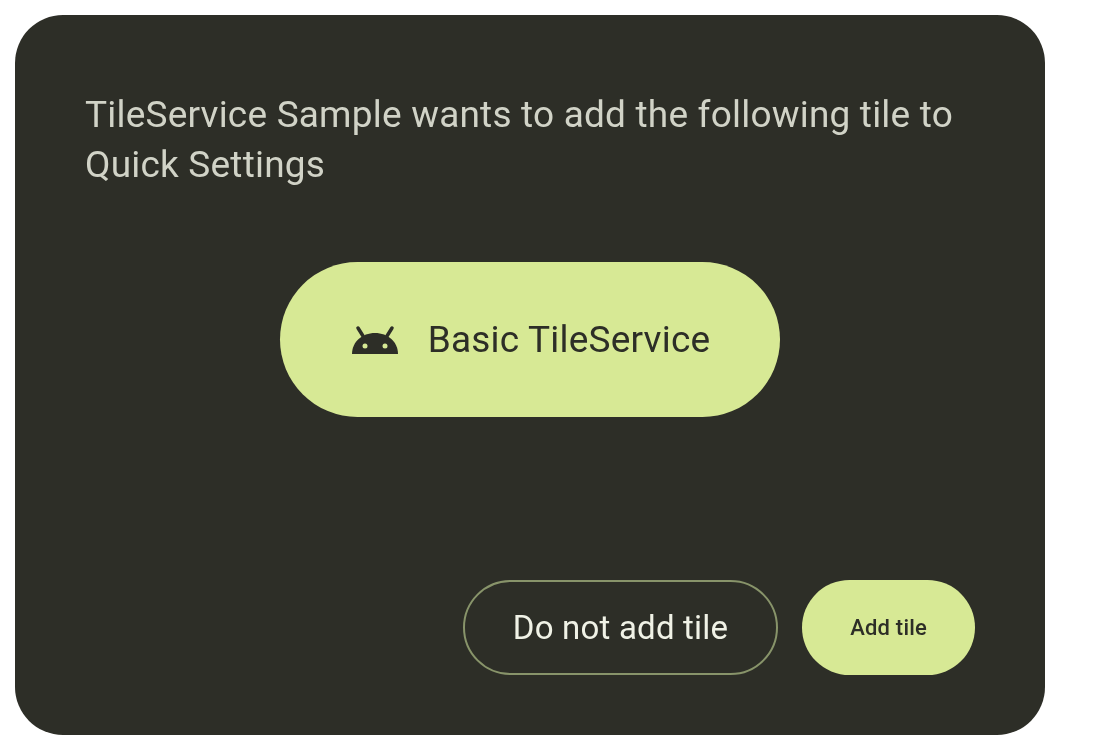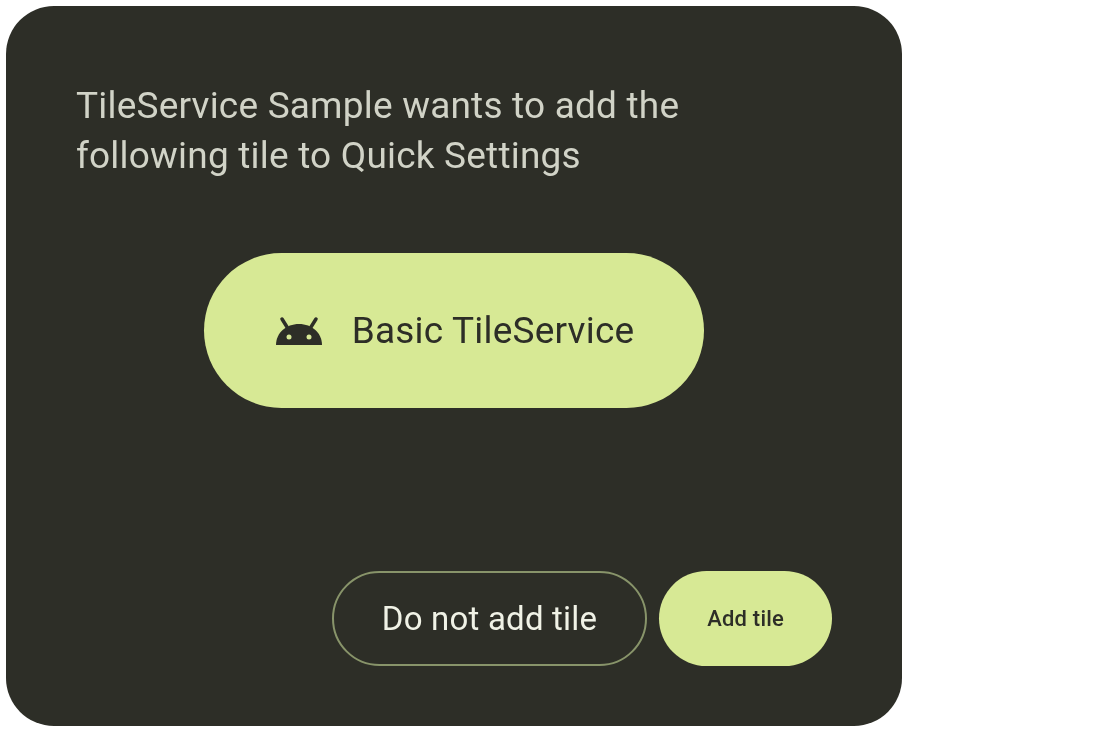--- a/index.html
+++ b/index.html
@@ -15,23 +15,23 @@
       height: 750px;
       display: flex;
       align-items: flex-start;
       justify-content: flex-start;
       padding: 0;
     }
     
     .dialog {
       background: #2d2e27;
       border-radius: 48px;
-      width: 896px;
+      width: 1030px;
       height: 720px;
-      margin: 6px;
+      margin: 15px;
       padding: 75px 70px 50px 70px;
       display: flex;
       flex-direction: column;
     }
     
     .dialog-message {
       color: #d1d3c7;
       font-size: 37px;
       line-height: 1.35;
       font-weight: 400;
@@ -65,21 +65,21 @@
     .tile-label {
       color: #2d2e27;
       font-size: 37px;
       font-weight: 400;
       letter-spacing: 0.2px;
     }
     
     .button-row {
       display: flex;
       justify-content: flex-end;
-      gap: 12px;
+      gap: 24px;
       margin-top: auto;
       margin-bottom: 10px;
     }
     
     .button-outlined {
       background: transparent;
       border: 2px solid #88946a;
       color: #f0f2e6;
       border-radius: 100px;
       padding: 26px 48px;

